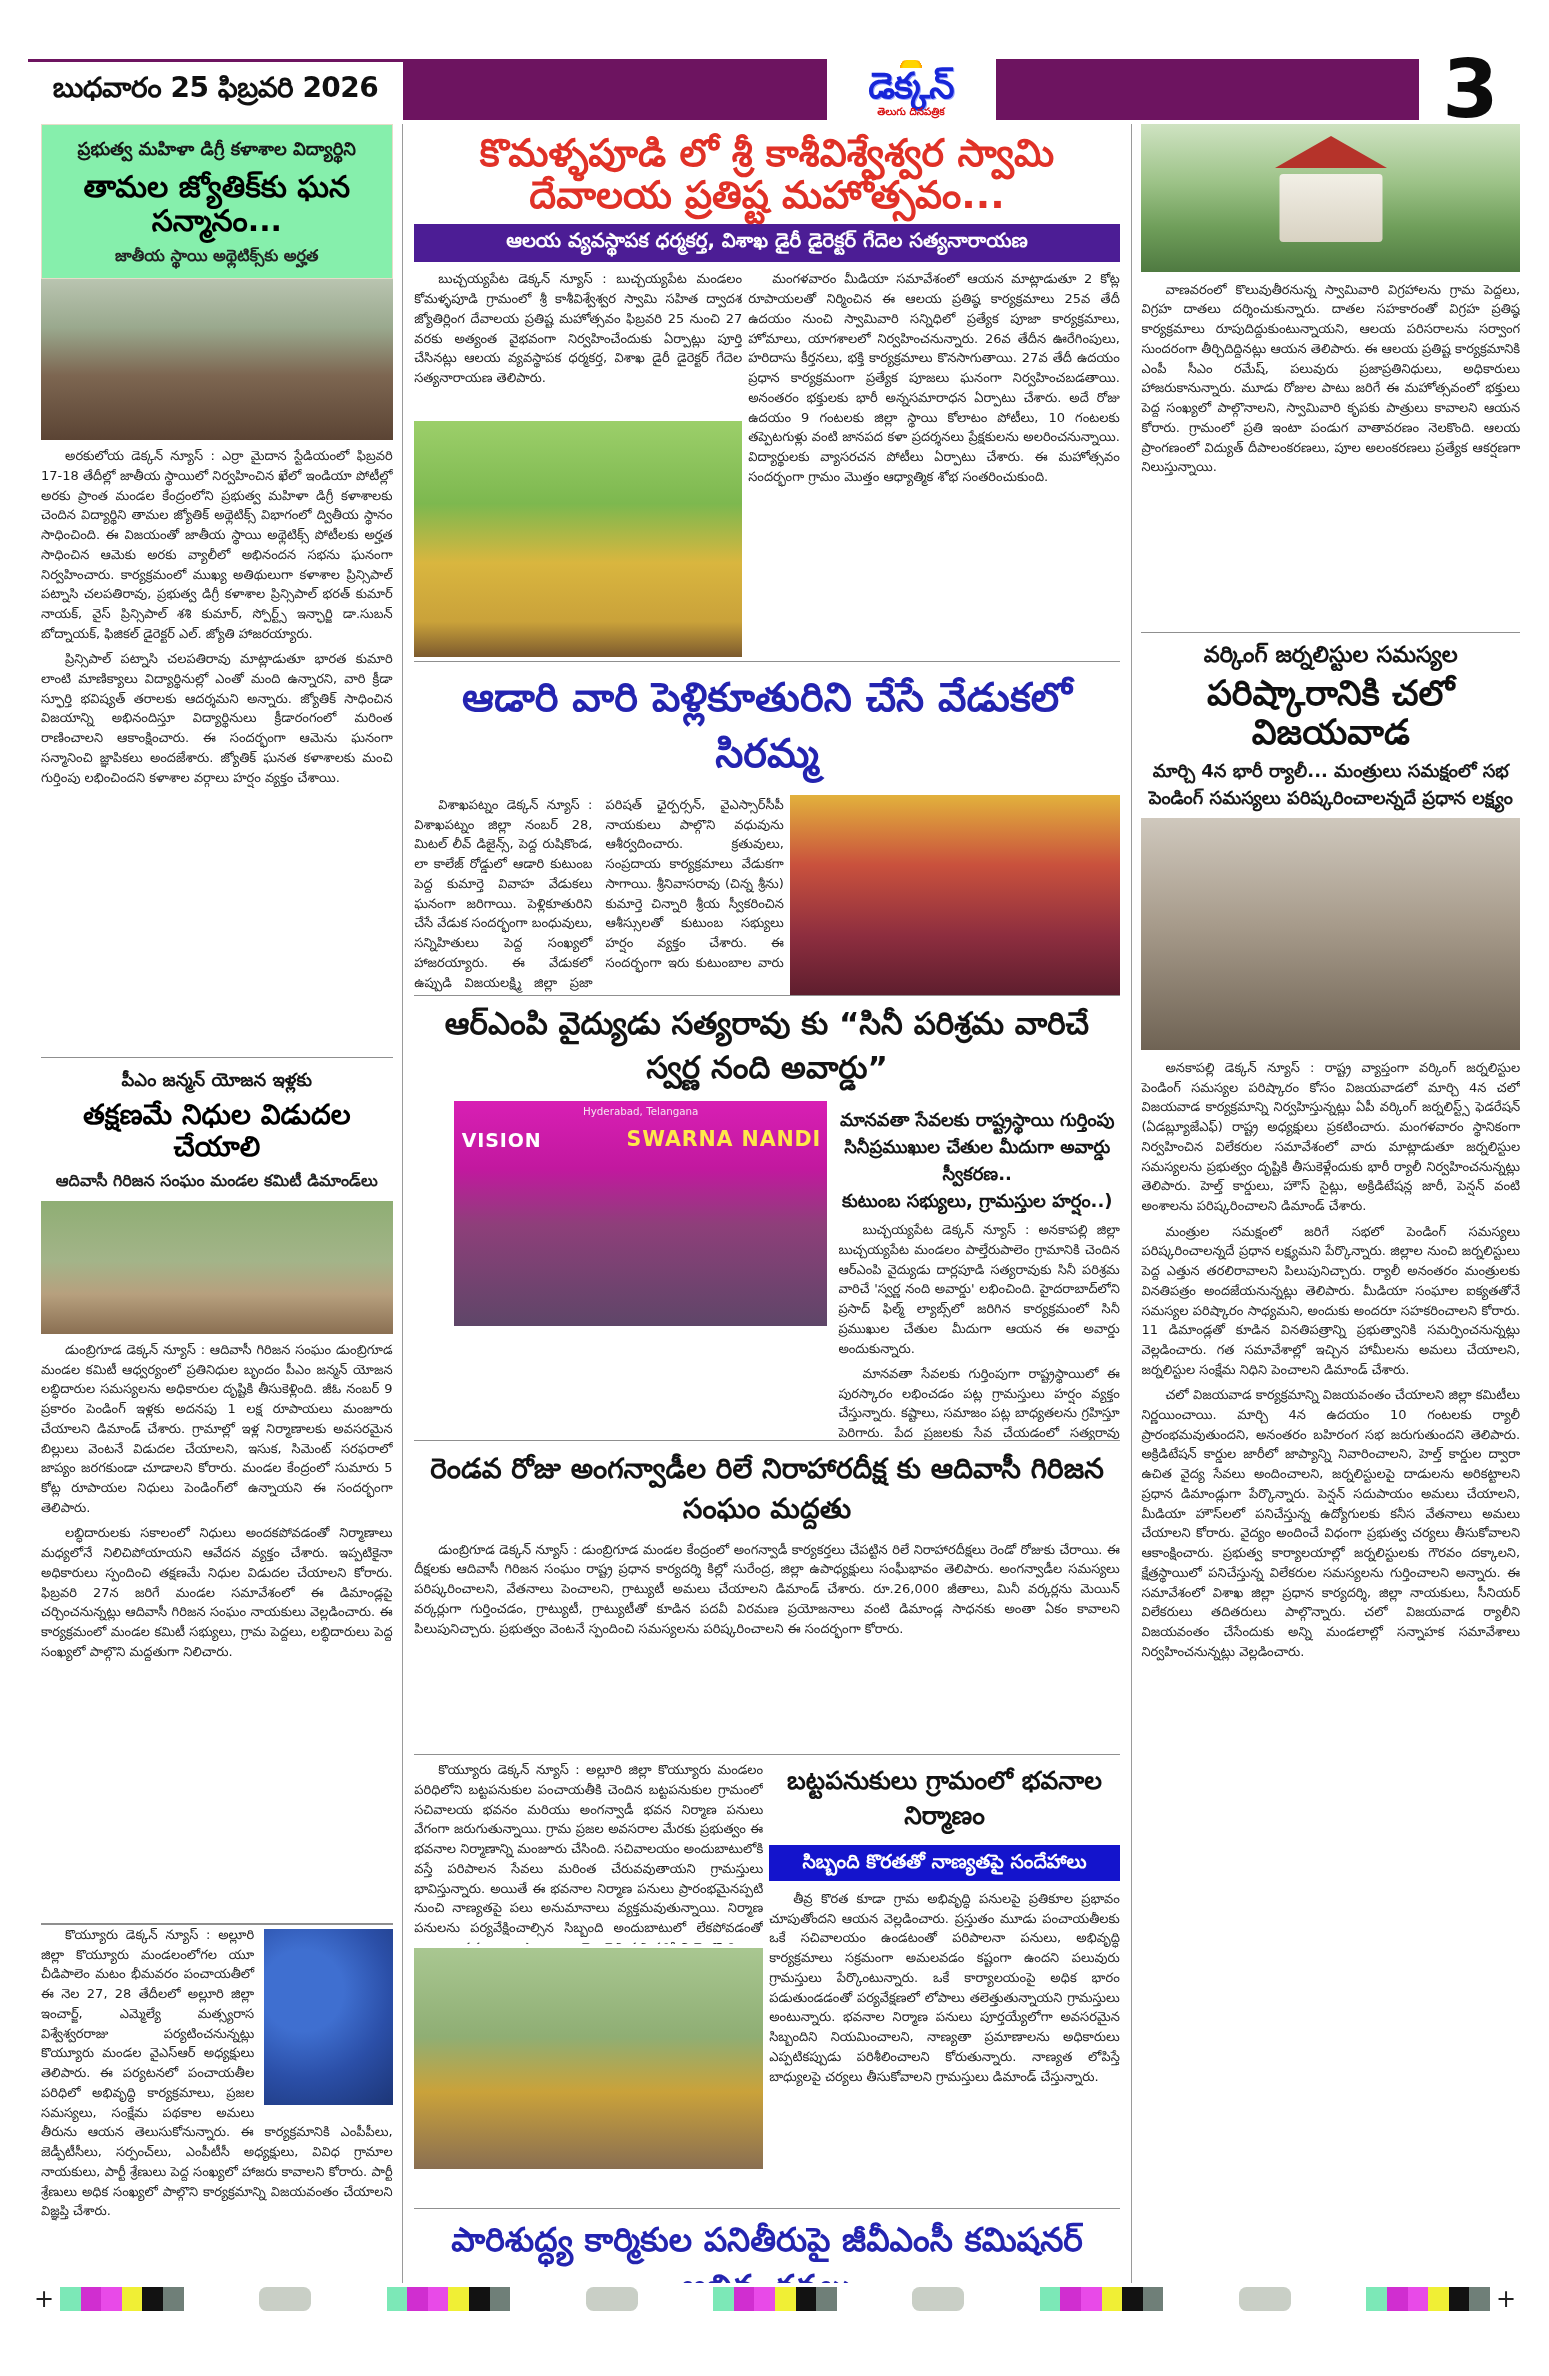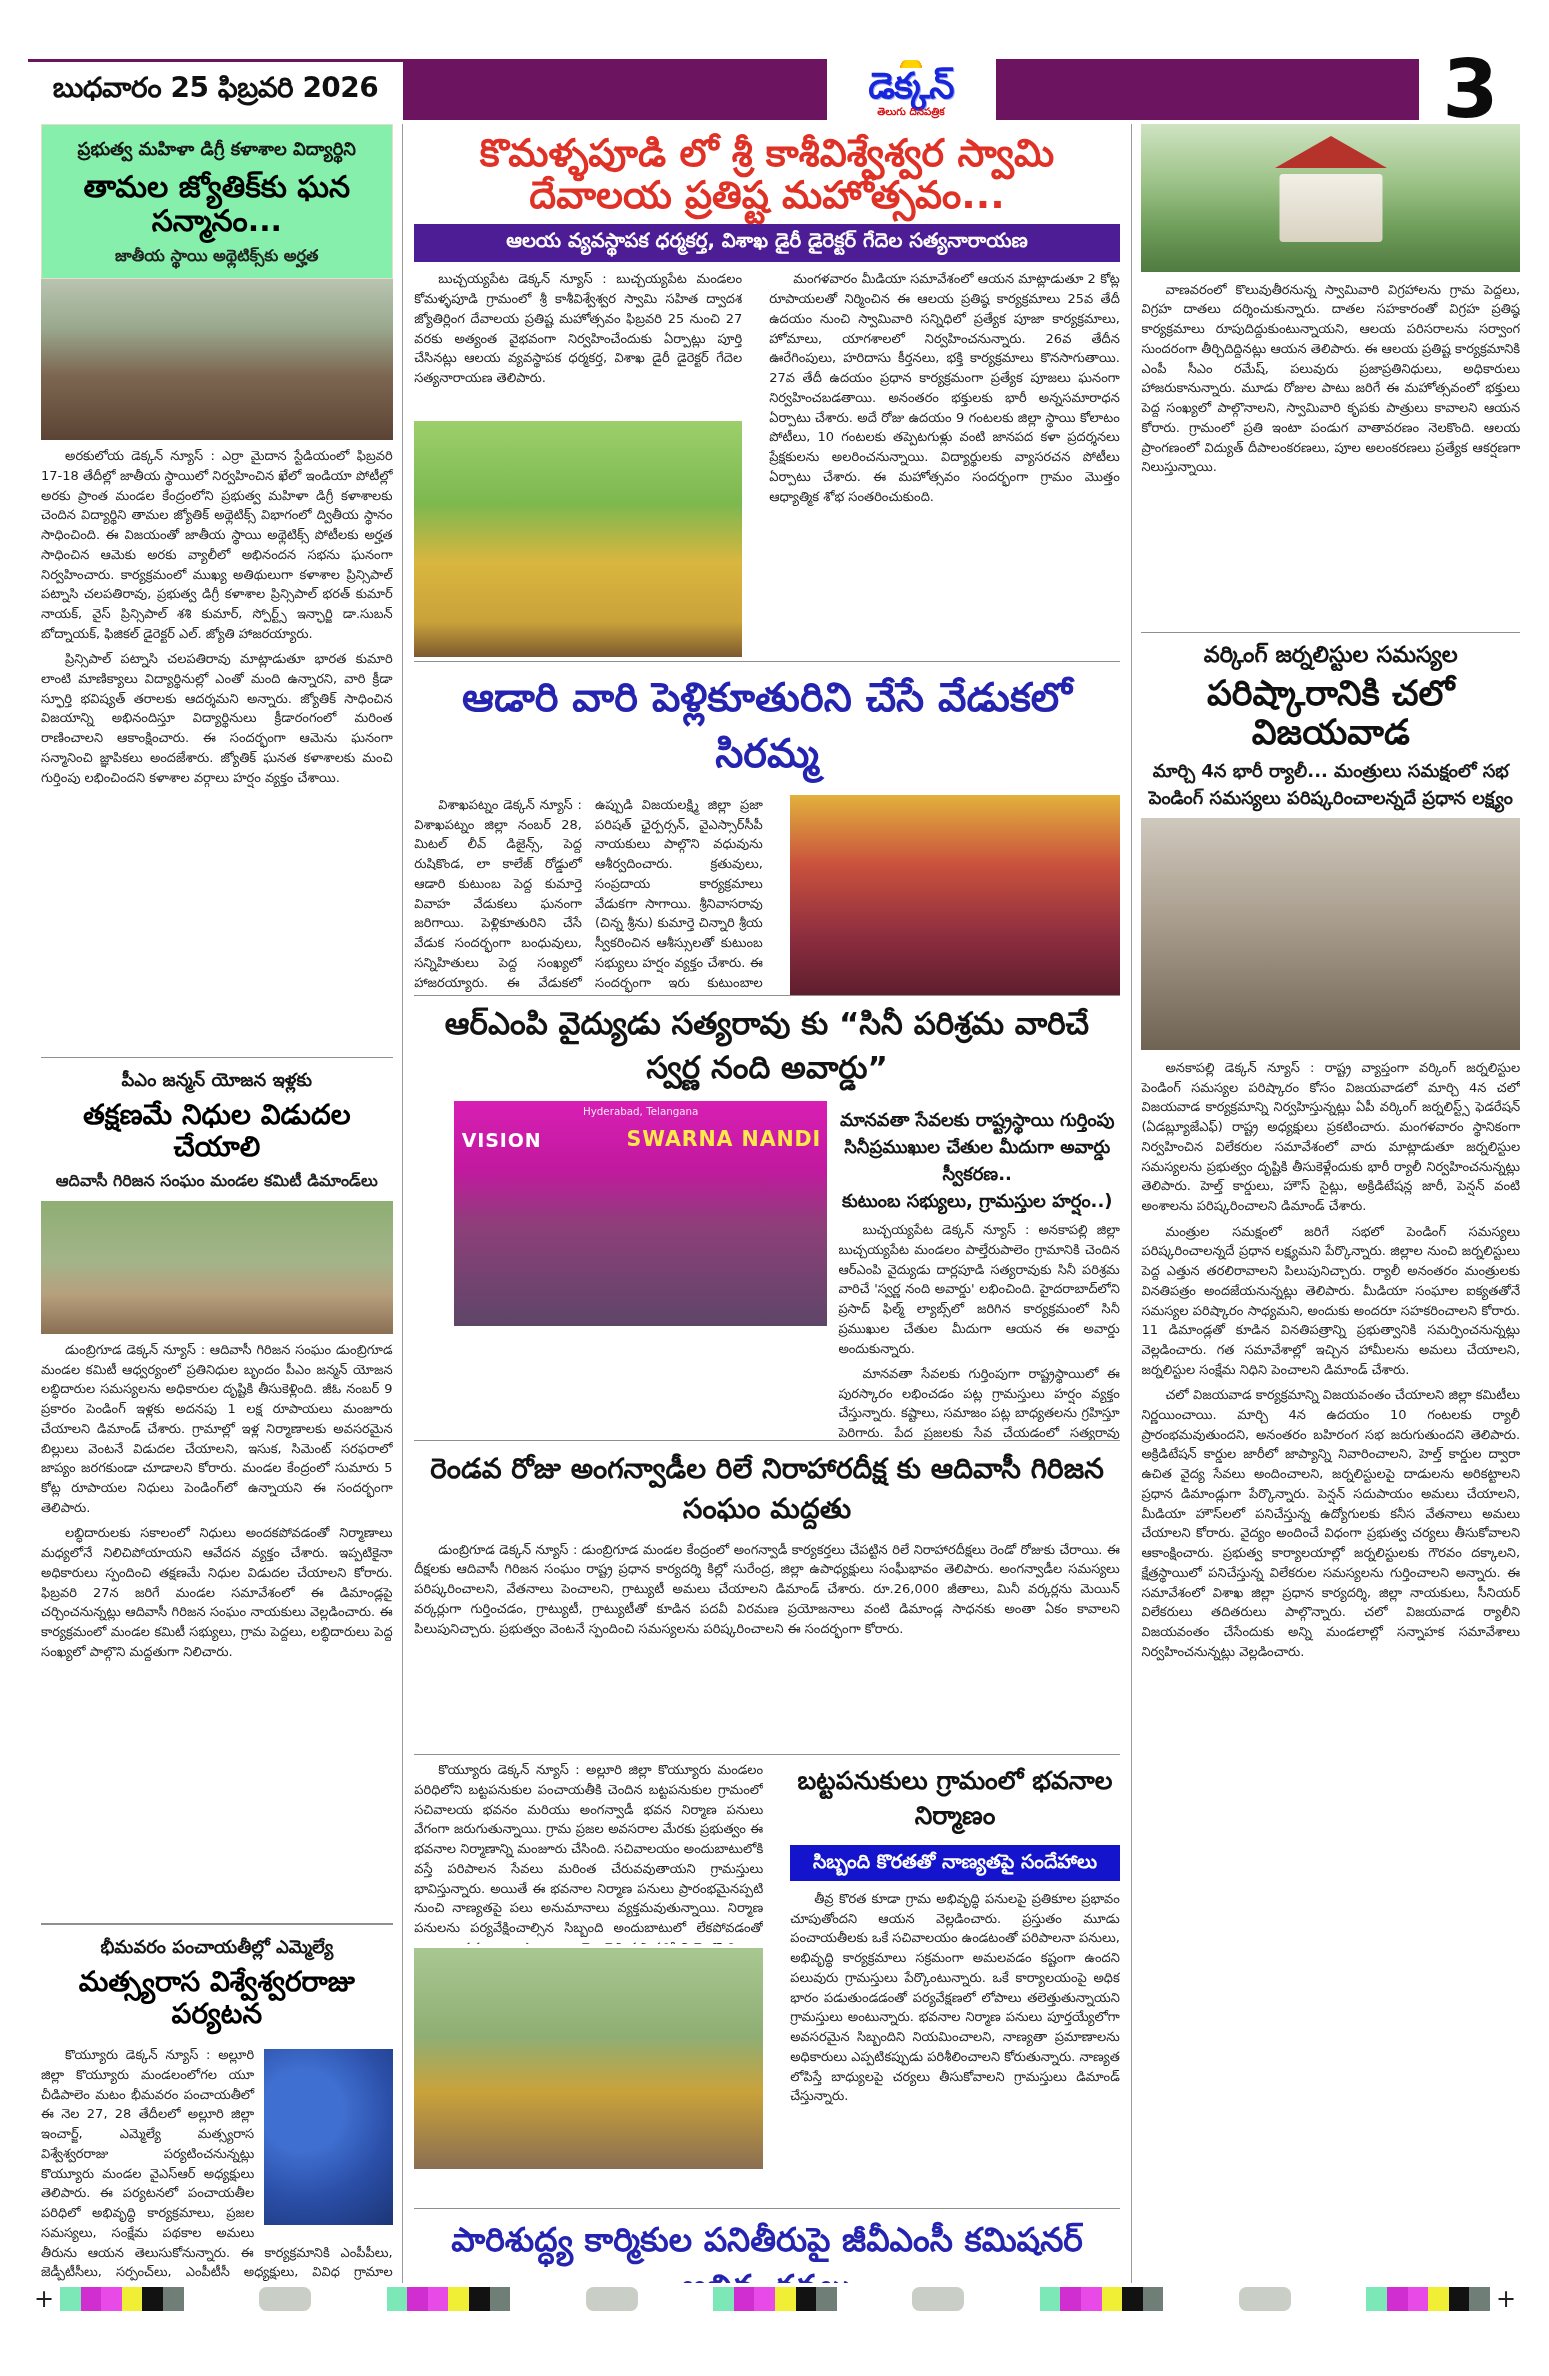--- a/index.html
+++ b/index.html
@@ -47,21 +47,21 @@
   
   .m-art { position:relative; }
   .m1-head { font-size:38px; font-weight:bold; color:#e03127; text-align:center; line-height:1.1; padding:9.4px 0 7.5px; }
   .m1-band { background:#4c1d95; color:#fff; font-size:19.7px; font-weight:bold; text-align:center; padding:4.7px 0; }
   .m2-head { font-size:40px; font-weight:bold; color:#2424b0; text-align:center; padding:11.2px 0 9.4px; }
   .m3-head { font-size:31px; font-weight:bold; color:#141414; text-align:center; padding:9.4px 0 7.5px; }
   .m4-head { font-size:28px; font-weight:bold; color:#141414; text-align:center; padding:11.2px 0 7.5px; }
   .m5-head { font-size:25px; font-weight:bold; color:#141414; text-align:center; padding:5.6px 0; }
   .m5-band { background:#1414cc; color:#fff; font-size:19px; font-weight:bold; text-align:center; padding:4.7px 0; margin:3.7px 0 7.5px; }
   .m6-head { font-size:33px; font-weight:bold; color:#2424b0; text-align:center; padding:11.2px 0 9.4px; }
-  .flexrow { display:flex; gap:27px; }
+  .flexrow { display:flex; gap:6px; }
   .deckbox { font-size:18px; font-weight:bold; text-align:center; line-height:1.5; color:#161616; padding:5.6px 3.7px; }
 
   
   .r-kicker { font-size:22.5px; font-weight:bold; text-align:center; color:#161616; padding-top:7.5px; }
   .r-head { font-size:35px; font-weight:bold; text-align:center; color:#111; line-height:1.1; padding:1.9px 0 5.6px; }
   .r-deck { font-size:18px; font-weight:bold; text-align:center; line-height:1.5; color:#1a1a1a; padding-bottom:7.5px; }
 
   
   .ph-a1 { background:linear-gradient(180deg,#b9c4b0 0%,#9aa98e 30%,#7d6651 60%,#5b4434 100%); }
   .ph-a2 { background:linear-gradient(180deg,#8fae74 0%,#a3b489 45%,#b7a07e 70%,#8a6f52 100%); }
@@ -137,24 +137,20 @@
           <div class="subdeck">ఆదివాసీ గిరిజన సంఘం మండల కమిటీ డిమాండ్‌లు</div>
         </div>
         <div class="photo ph-a2" style="height:133px;"></div>
         <div class="body-txt" style="height:583px; margin-top:5.6px;">
           <p>డుంబ్రిగూడ డెక్కన్ న్యూస్ : ఆదివాసీ గిరిజన సంఘం డుంబ్రిగూడ మండల కమిటీ ఆధ్వర్యంలో ప్రతినిధుల బృందం పీఎం జన్మన్ యోజన లబ్ధిదారుల సమస్యలను అధికారుల దృష్టికి తీసుకెళ్లింది. జీఓ నంబర్ 9 ప్రకారం పెండింగ్ ఇళ్లకు అదనపు 1 లక్ష రూపాయలు మంజూరు చేయాలని డిమాండ్ చేశారు. గ్రామాల్లో ఇళ్ల నిర్మాణాలకు అవసరమైన బిల్లులు వెంటనే విడుదల చేయాలని, ఇసుక, సిమెంట్ సరఫరాలో జాప్యం జరగకుండా చూడాలని కోరారు. మండల కేంద్రంలో సుమారు 5 కోట్ల రూపాయల నిధులు పెండింగ్‌లో ఉన్నాయని ఈ సందర్భంగా తెలిపారు.</p>
           <p>లబ్ధిదారులకు సకాలంలో నిధులు అందకపోవడంతో నిర్మాణాలు మధ్యలోనే నిలిచిపోయాయని ఆవేదన వ్యక్తం చేశారు. ఇప్పటికైనా అధికారులు స్పందించి తక్షణమే నిధుల విడుదల చేయాలని కోరారు. ఫిబ్రవరి 27న జరిగే మండల సమావేశంలో ఈ డిమాండ్లపై చర్చించనున్నట్లు ఆదివాసీ గిరిజన సంఘం నాయకులు వెల్లడించారు. ఈ కార్యక్రమంలో మండల కమిటీ సభ్యులు, గ్రామ పెద్దలు, లబ్ధిదారులు పెద్ద సంఖ్యలో పాల్గొని మద్దతుగా నిలిచారు.</p>
         </div>
       </article>
 
       <article style="border-top:0.9px solid #8f8f8f;">
-        <div class="headblock">
-          <div class="kicker">భీమవరం పంచాయతీల్లో ఎమ్మెల్యే</div>
-          <div class="head-lg">మత్స్యరాస విశ్వేశ్వరరాజు పర్యటన</div>
-        </div>
         <div class="body-txt" style="height:349px;">
           <div class="photo ph-a3" style="float:right; width:129px; height:176px; margin:3.7px 0 5.6px 9.4px;"></div>
           <p>కొయ్యూరు డెక్కన్ న్యూస్ : అల్లూరి జిల్లా కొయ్యూరు మండలంలోగల యూ చీడిపాలెం మటం భీమవరం పంచాయతీలో ఈ నెల 27, 28 తేదీలలో అల్లూరి జిల్లా ఇంచార్జ్, ఎమ్మెల్యే మత్స్యరాస విశ్వేశ్వరరాజు పర్యటించనున్నట్లు కొయ్యూరు మండల వైఎస్ఆర్ అధ్యక్షులు తెలిపారు. ఈ పర్యటనలో పంచాయతీల పరిధిలో అభివృద్ధి కార్యక్రమాలు, ప్రజల సమస్యలు, సంక్షేమ పథకాల అమలు తీరును ఆయన తెలుసుకోనున్నారు. ఈ కార్యక్రమానికి ఎంపీపీలు, జెడ్పీటీసీలు, సర్పంచ్‌లు, ఎంపీటీసీ అధ్యక్షులు, వివిధ గ్రామాల నాయకులు, పార్టీ శ్రేణులు పెద్ద సంఖ్యలో హాజరు కావాలని కోరారు. పార్టీ శ్రేణులు అధిక సంఖ్యలో పాల్గొని కార్యక్రమాన్ని విజయవంతం చేయాలని విజ్ఞప్తి చేశారు.</p>
         </div>
       </article>
     </div>
 
     <div class="col col-mid">
 
       <article class="m-art rule">

